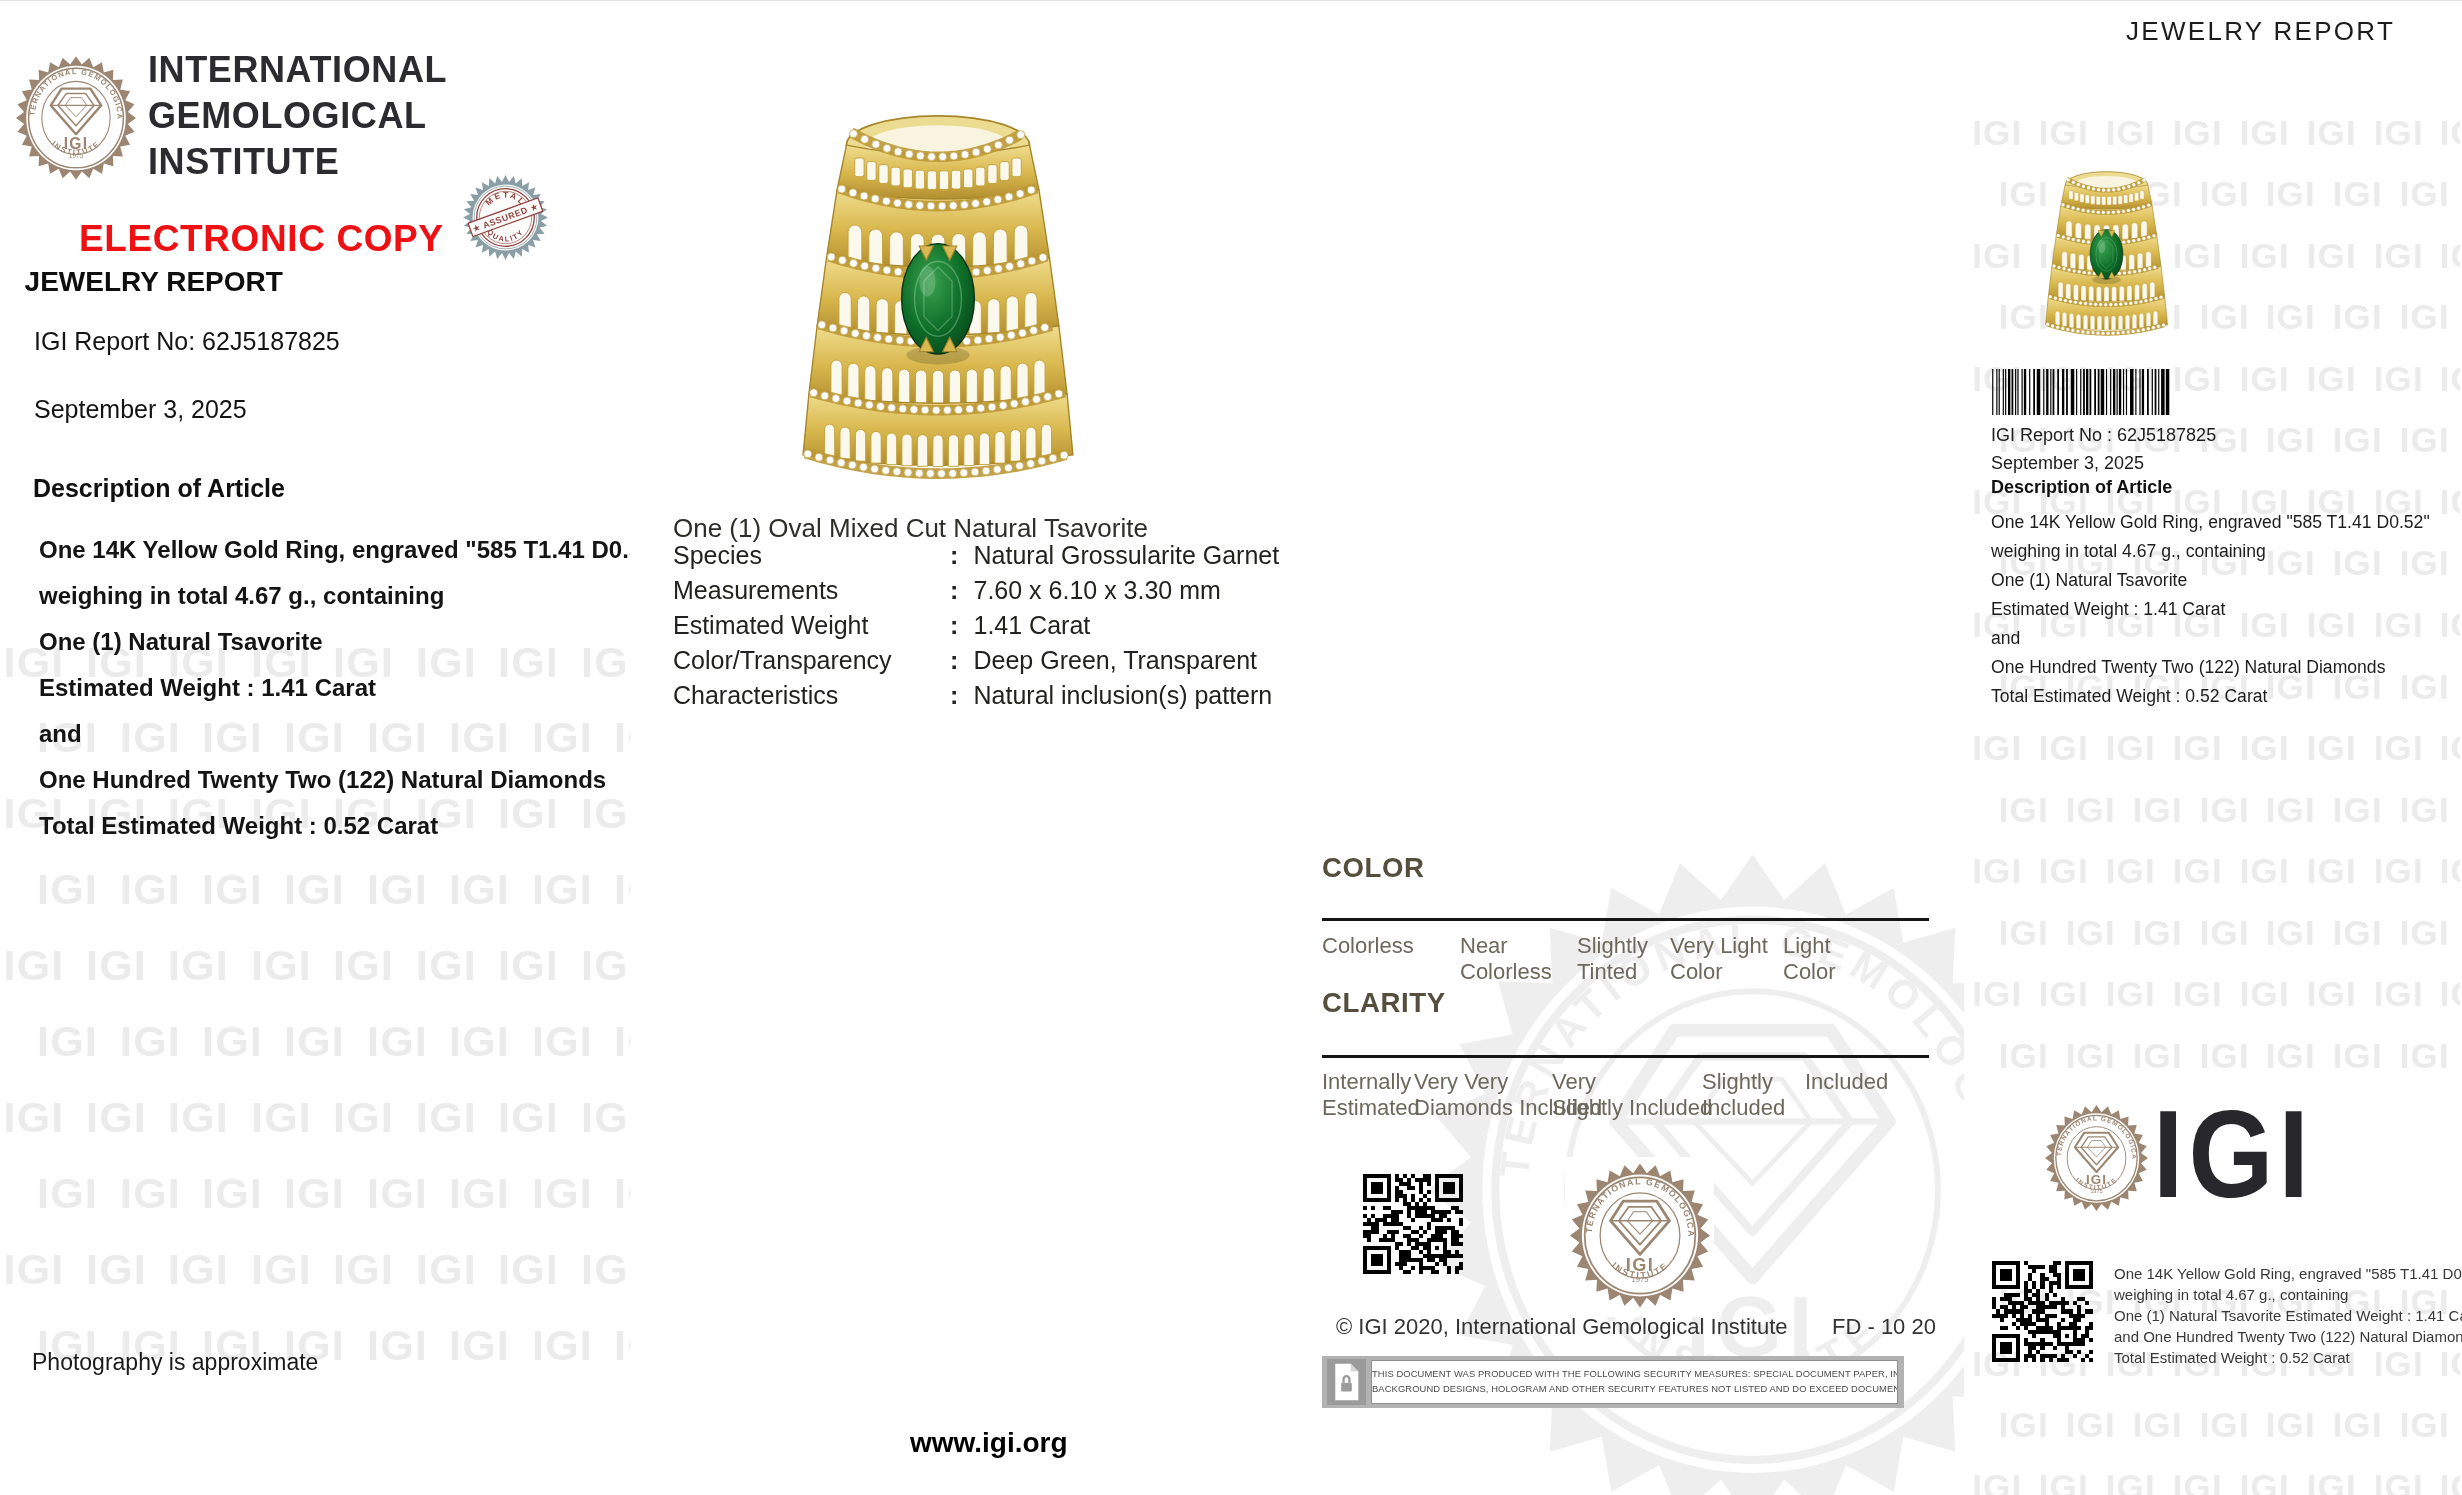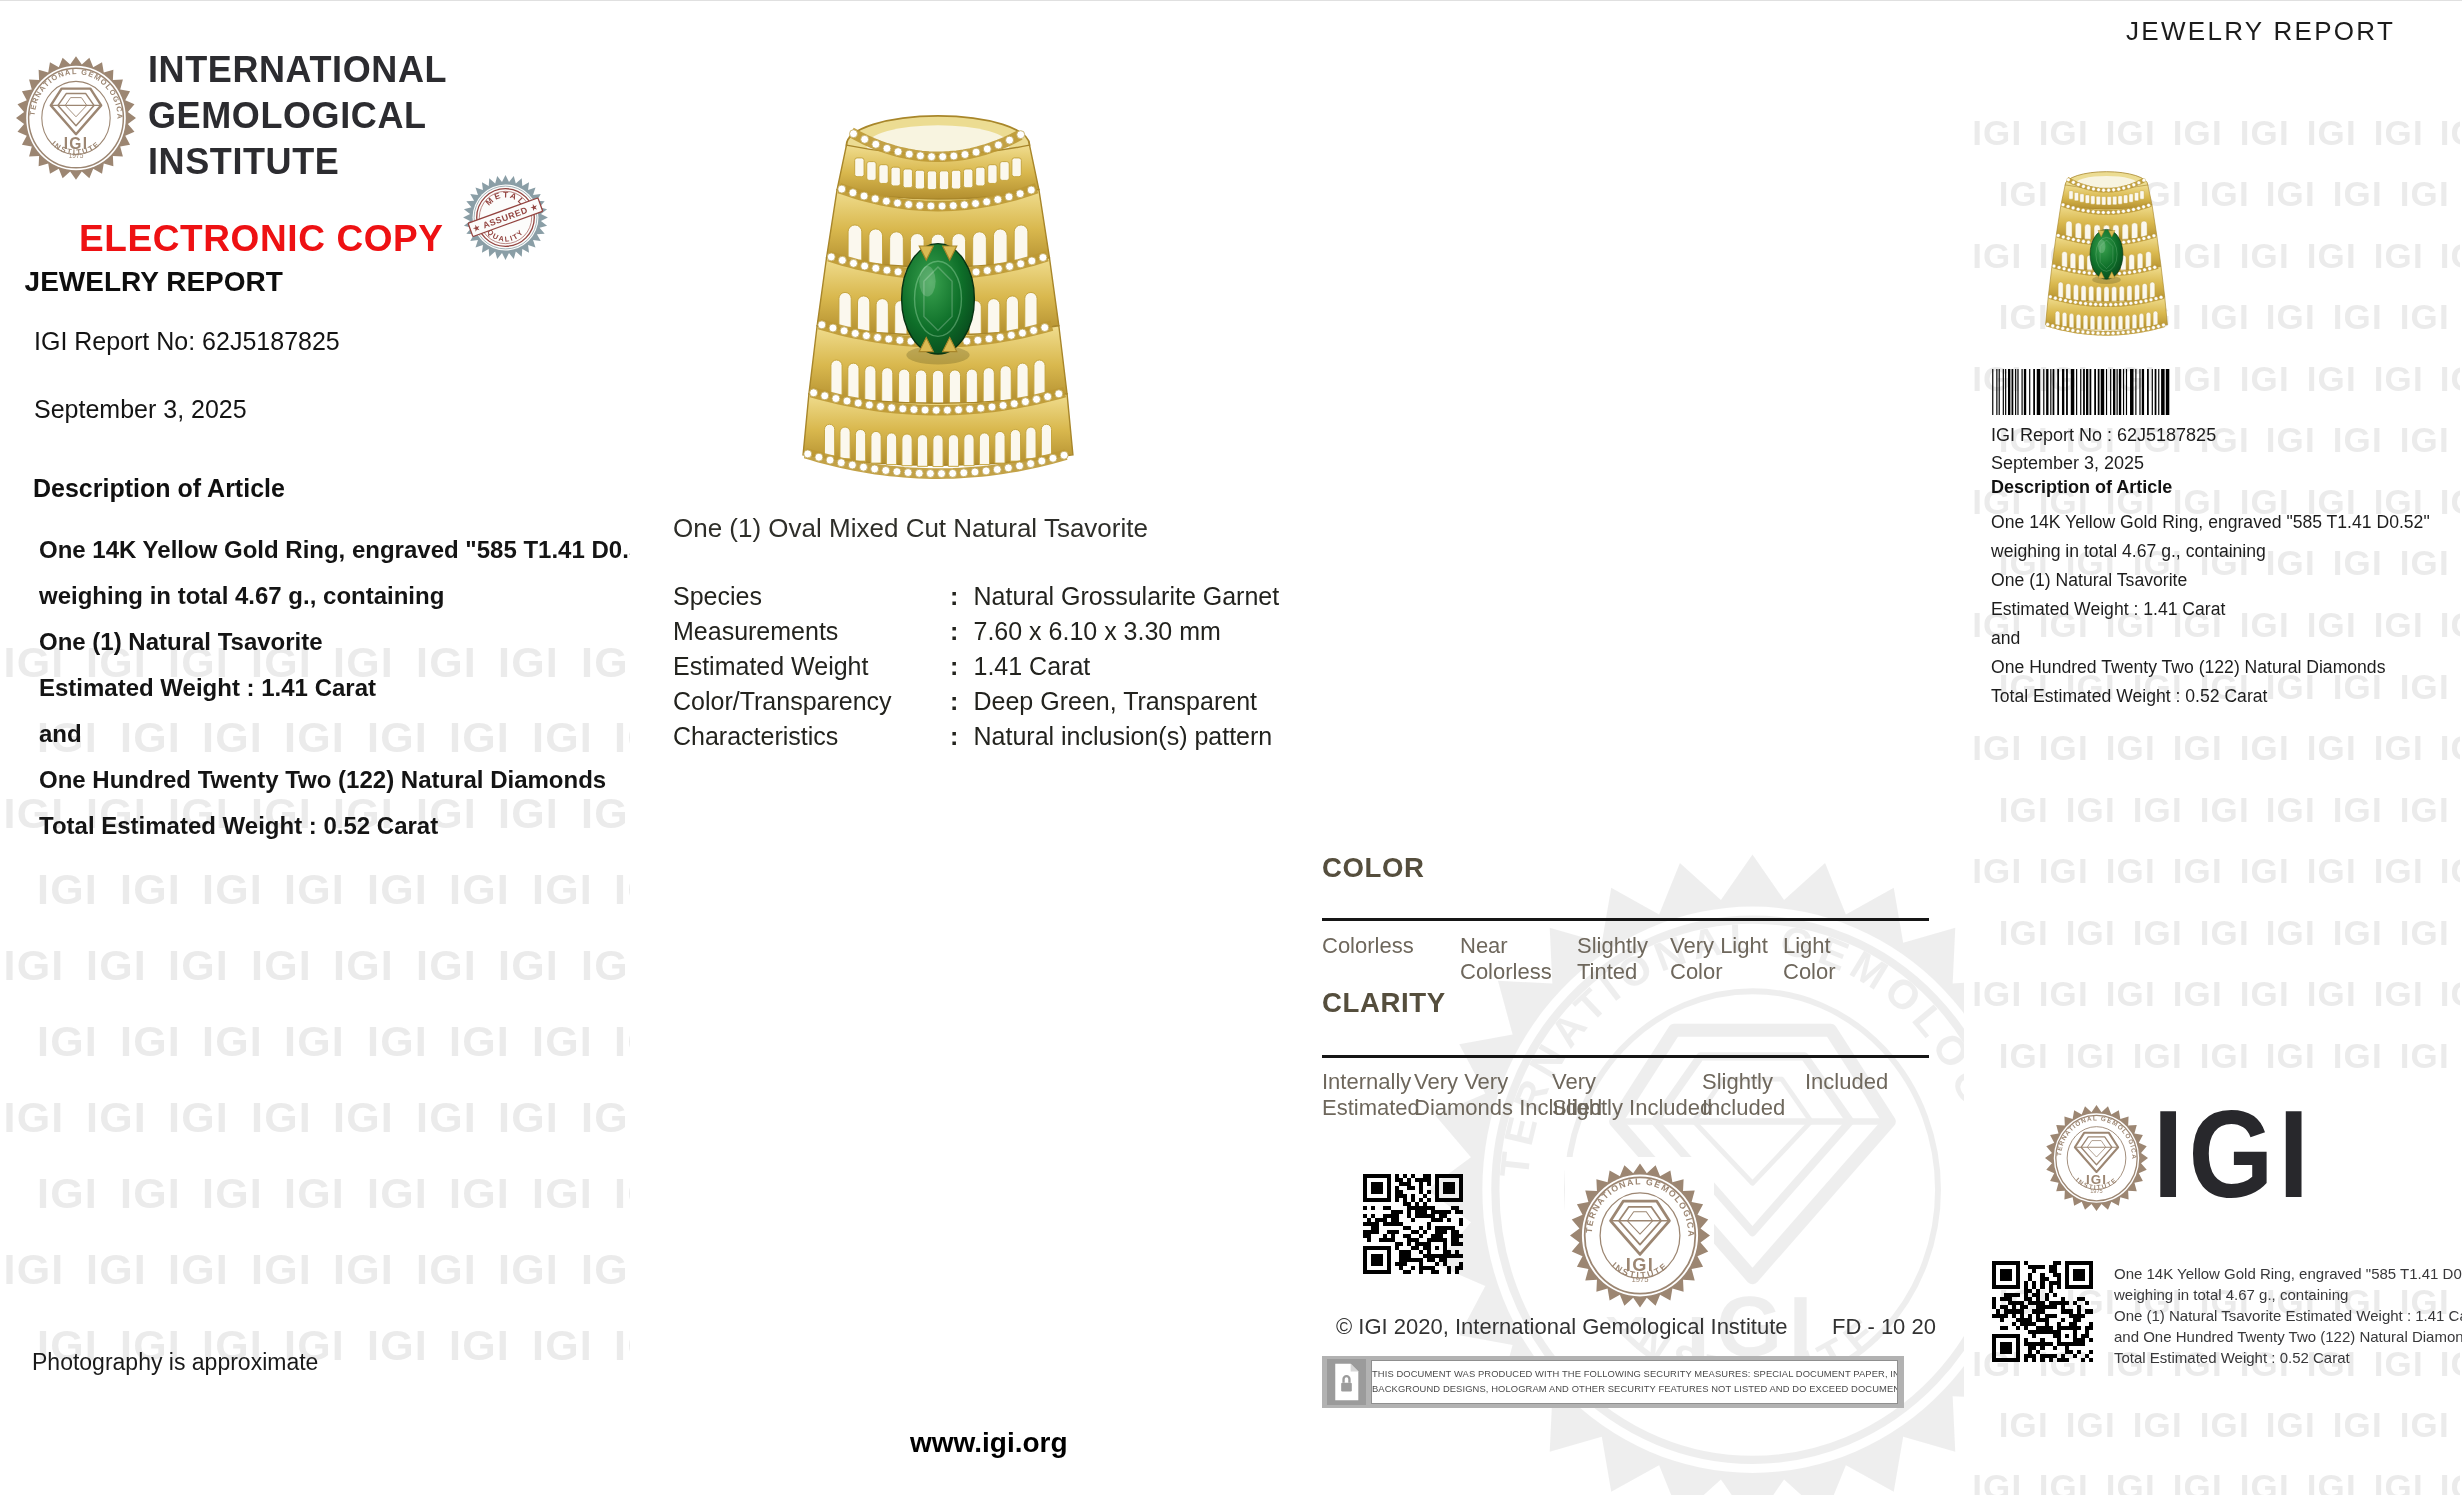--- a/index.html
+++ b/index.html
@@ -26,21 +26,21 @@
   #l-date{left:34px;top:394px;font-size:25px;color:#141414;}
   #l-desc-h{left:33px;top:473px;font-size:25px;font-weight:700;color:#101010;}
   #l-desc{left:39px;top:526px;font-size:24px;font-weight:600;color:#141414;line-height:46px;}
   #photo-note{left:32px;top:1348px;font-size:23px;color:#1a1a1a;}
   #left-wm{left:0;top:633px;width:630px;height:769px;}
 
   
   #ring-main{left:132px;top:69px;width:352px;}
   #ghost-seal{left:797px;top:847px;width:651px;opacity:.34;}
   #item-title{left:43px;top:512px;font-size:26px;color:#2e2e29;}
-  #props{left:43px;top:581px;}
+  #props{left:43px;top:540px;}
   .prow{display:grid;grid-template-columns:277px 23.5px auto;height:35px;font-size:25px;color:#23231e;align-items:start;}
   .pcolon{font-weight:600;}
   #grading{left:43px;top:752px;font-size:24.6px;line-height:29px;color:#23231e;white-space:pre-line;width:657px;}
   .scale-head{font-size:27.6px;font-weight:700;color:#554e3d;letter-spacing:0.6px;}
   #color-head{left:692px;top:851px;}
   #clarity-head{left:692px;top:986px;}
   .scale{display:grid;width:651px;color:#6e675c;}
   .scale.ccols{grid-template-columns:138px 117px 93px 113px 69px 77px;}
   .scale.kcols{grid-template-columns:92px 138px 150px 103px 125px;}
   #color-codes{left:692px;top:886px;font-size:24px;}

